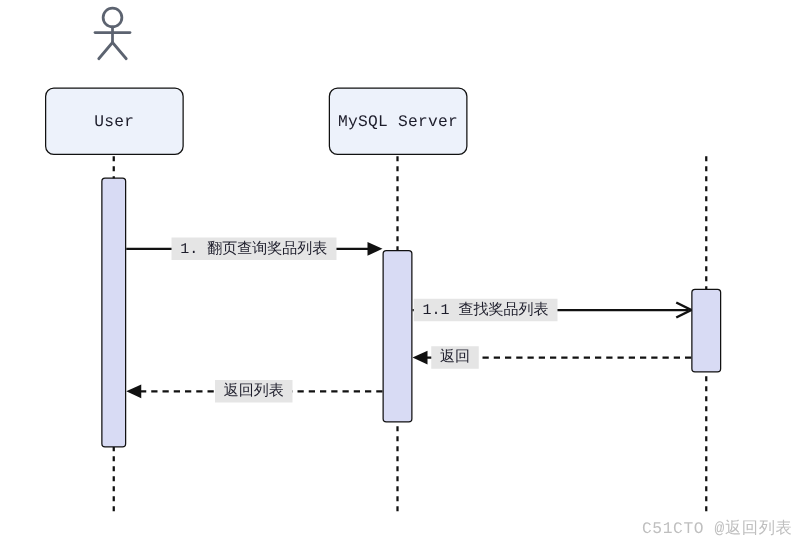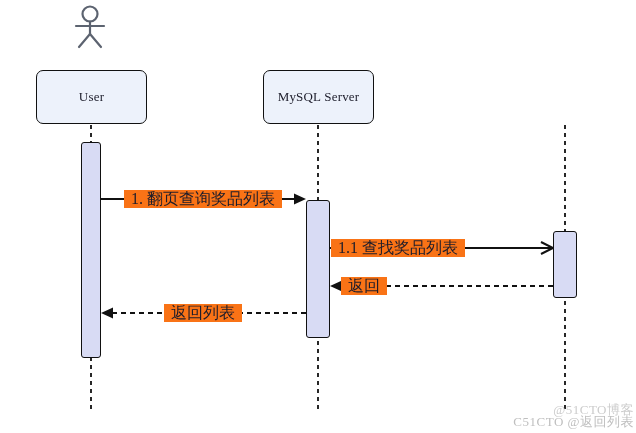--- a/index.html
+++ b/index.html
@@ -1,20 +1,20 @@
 <!DOCTYPE html>
 <html><head>
 <meta charset="utf-8">
 <style>
   html,body{margin:0;padding:0;background:#ffffff;}
   .canvas{
     position:relative;
     width:636px;height:433px;
     background:#ffffff;
-    font-family:Liberation Serif, serif;
+    font-family:Liberation Mono, monospace;
     overflow:hidden;
   }
   .layer{position:absolute;left:0;top:0;width:636px;height:433px;}
   .pbox{
     position:absolute;
     width:111px;height:54px;
     background:#EDF2FB;
     border:1.6px solid #111111;
     border-radius:7px;
     display:flex;align-items:center;justify-content:center;
@@ -26,23 +26,23 @@
   .actbar{
     position:absolute;
     background:#D8DBF4;
     border:1.6px solid #111111;
     border-radius:3px;
     box-sizing:border-box;
   }
   .msglabel{
     position:absolute;
     transform:translate(-50%,-50%);
-    background:#f97316;
+    background:#e5e5e5;
     padding:1px 7px;
-    font-size:16px;color:#1d1d2b;
+    font-size:12px;color:#1d1d2b;
     white-space:nowrap;
     line-height:16px;
   }
   .msglabel.left-anchor{transform:translate(0,-50%);}
   .watermark{
     position:absolute;
     right:2px;
     font-size:13px;
     white-space:nowrap;
     pointer-events:none;
@@ -100,16 +100,15 @@
   </div>
   <div class="pbox" style="left:263px;top:70px;">
     <span>MySQL Server</span>
   </div>
 
   <div class="msglabel" style="left:203px;top:199px;">1. 翻页查询奖品列表</div>
   <div class="msglabel left-anchor" style="left:331px;top:248px;">1.1 查找奖品列表</div>
   <div class="msglabel" style="left:364px;top:286px;">返回</div>
   <div class="msglabel" style="left:203px;top:313px;">返回列表</div>
 
-  <div class="watermark wm1">@51CTO博客</div>
   <div class="watermark wm2">C51CTO @返回列表</div>
 
 </div>
 
 </body></html>

